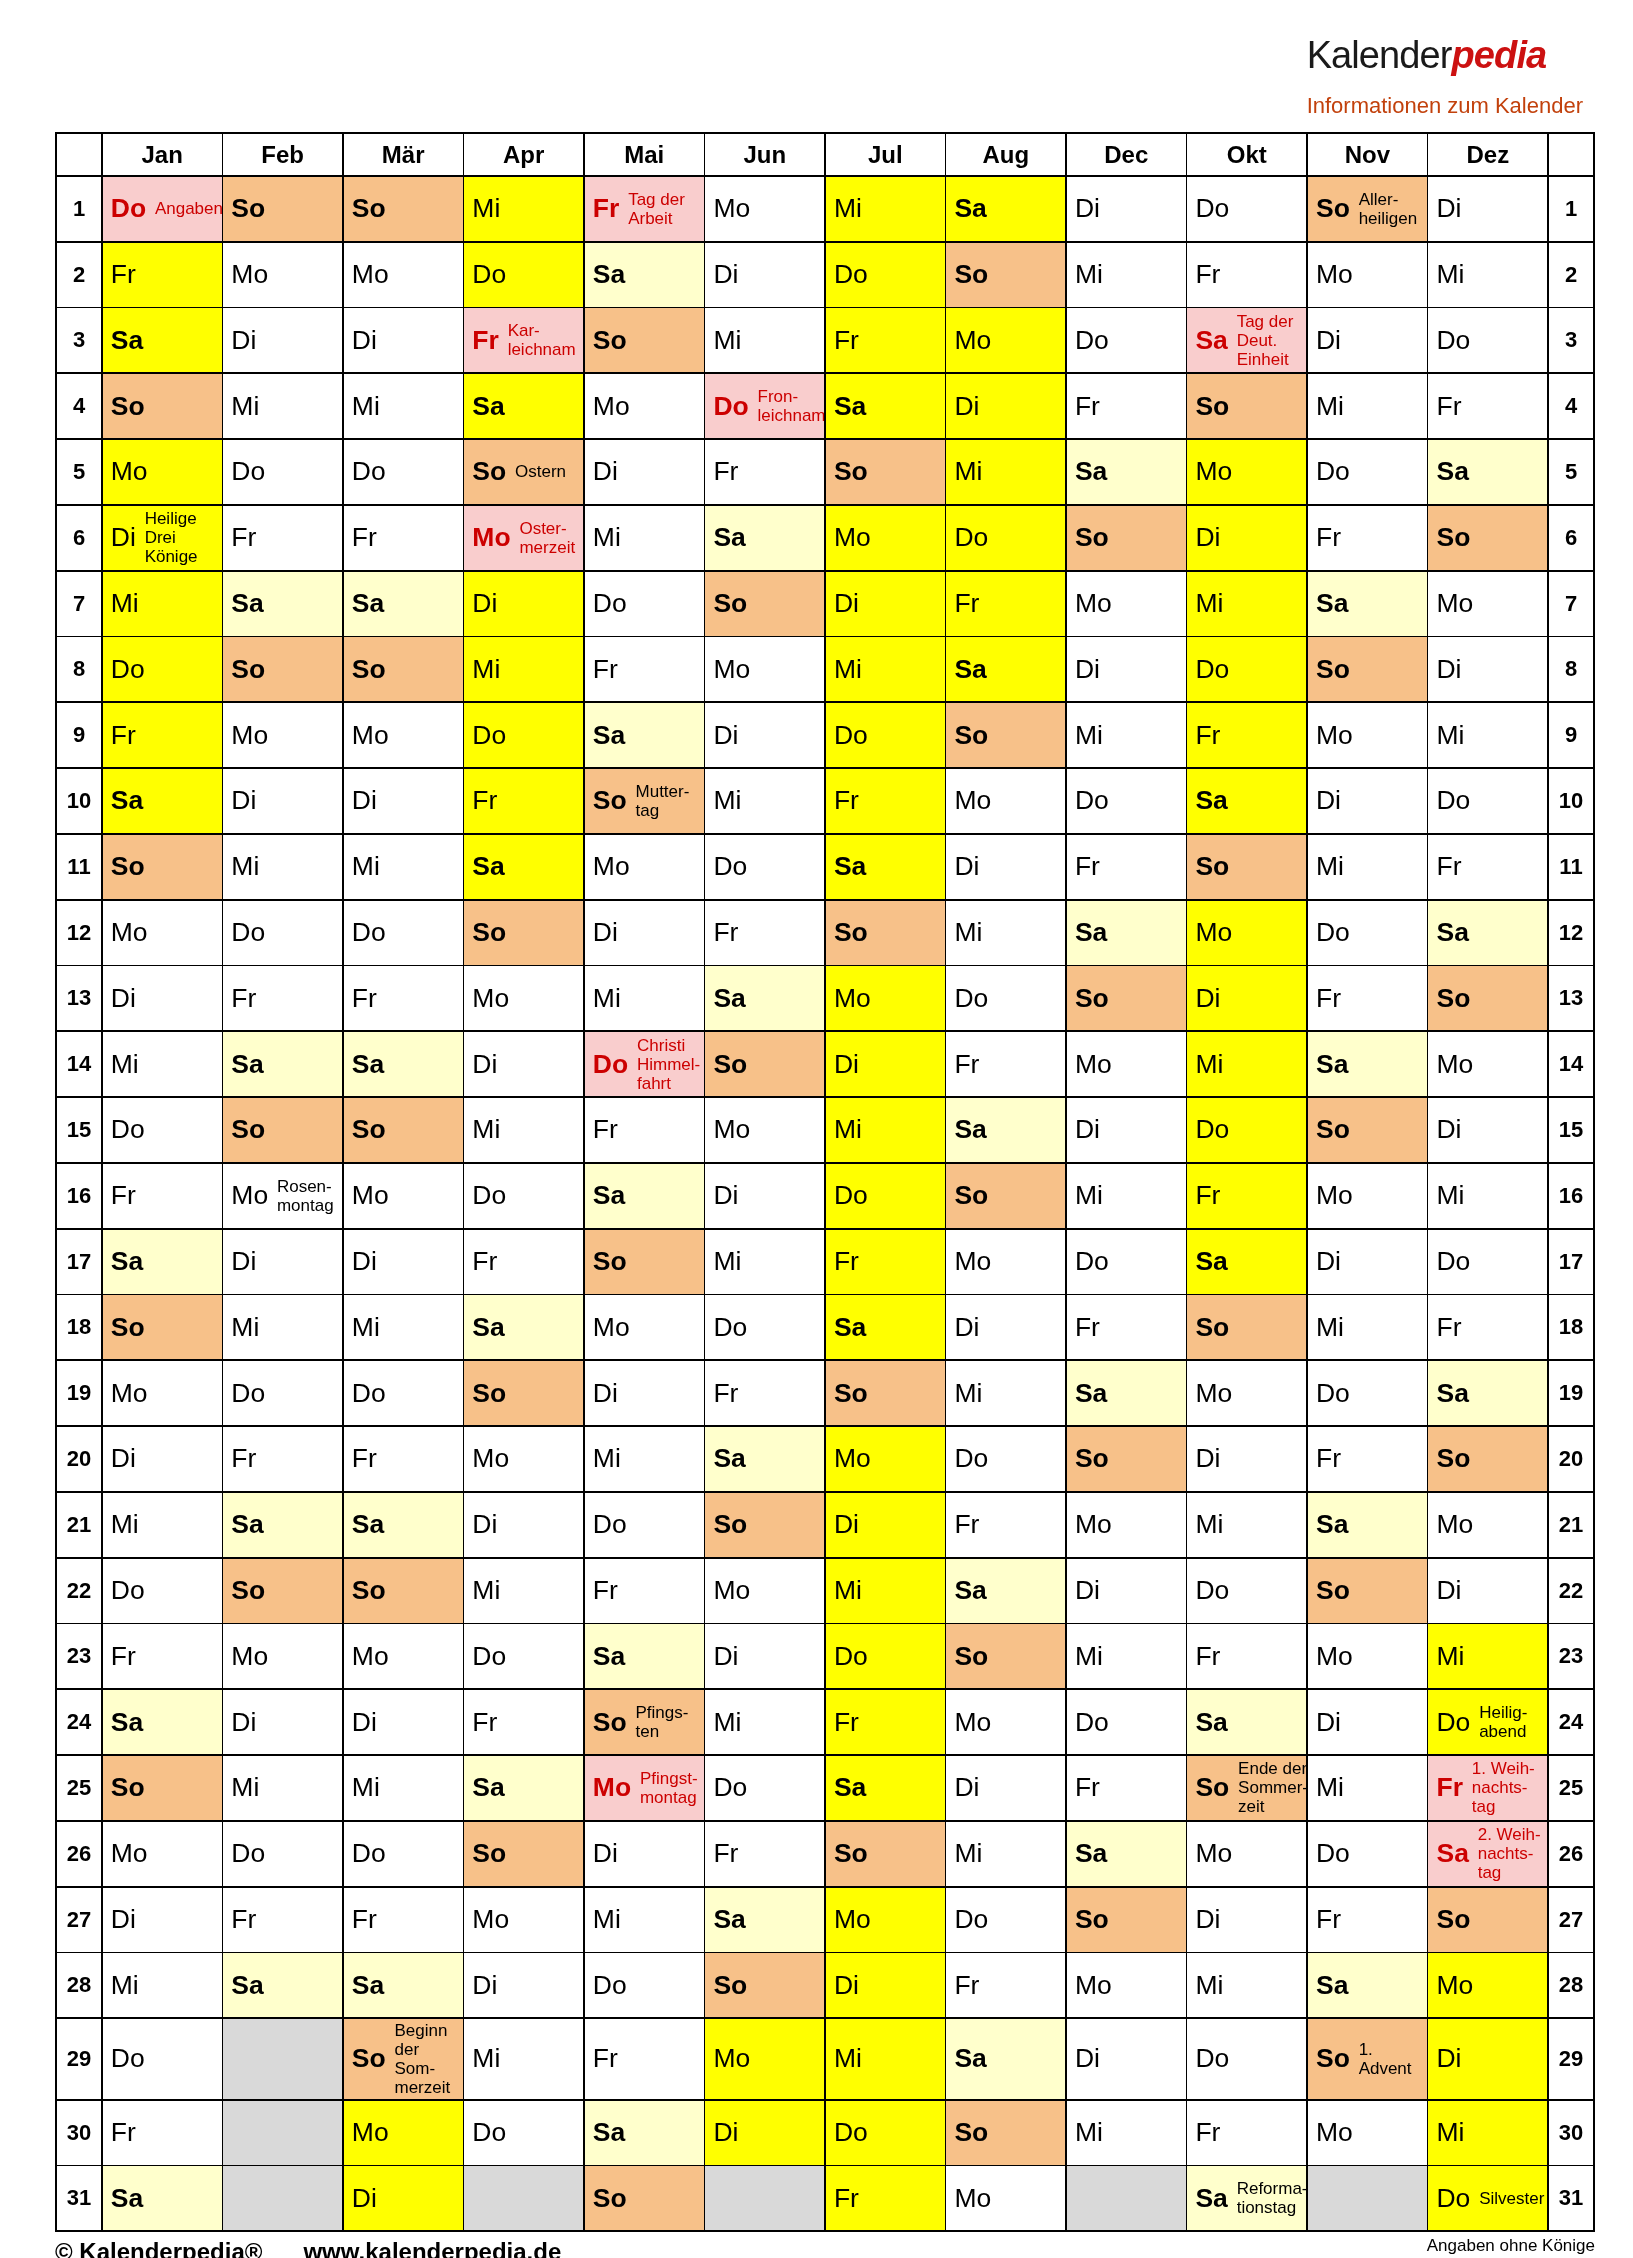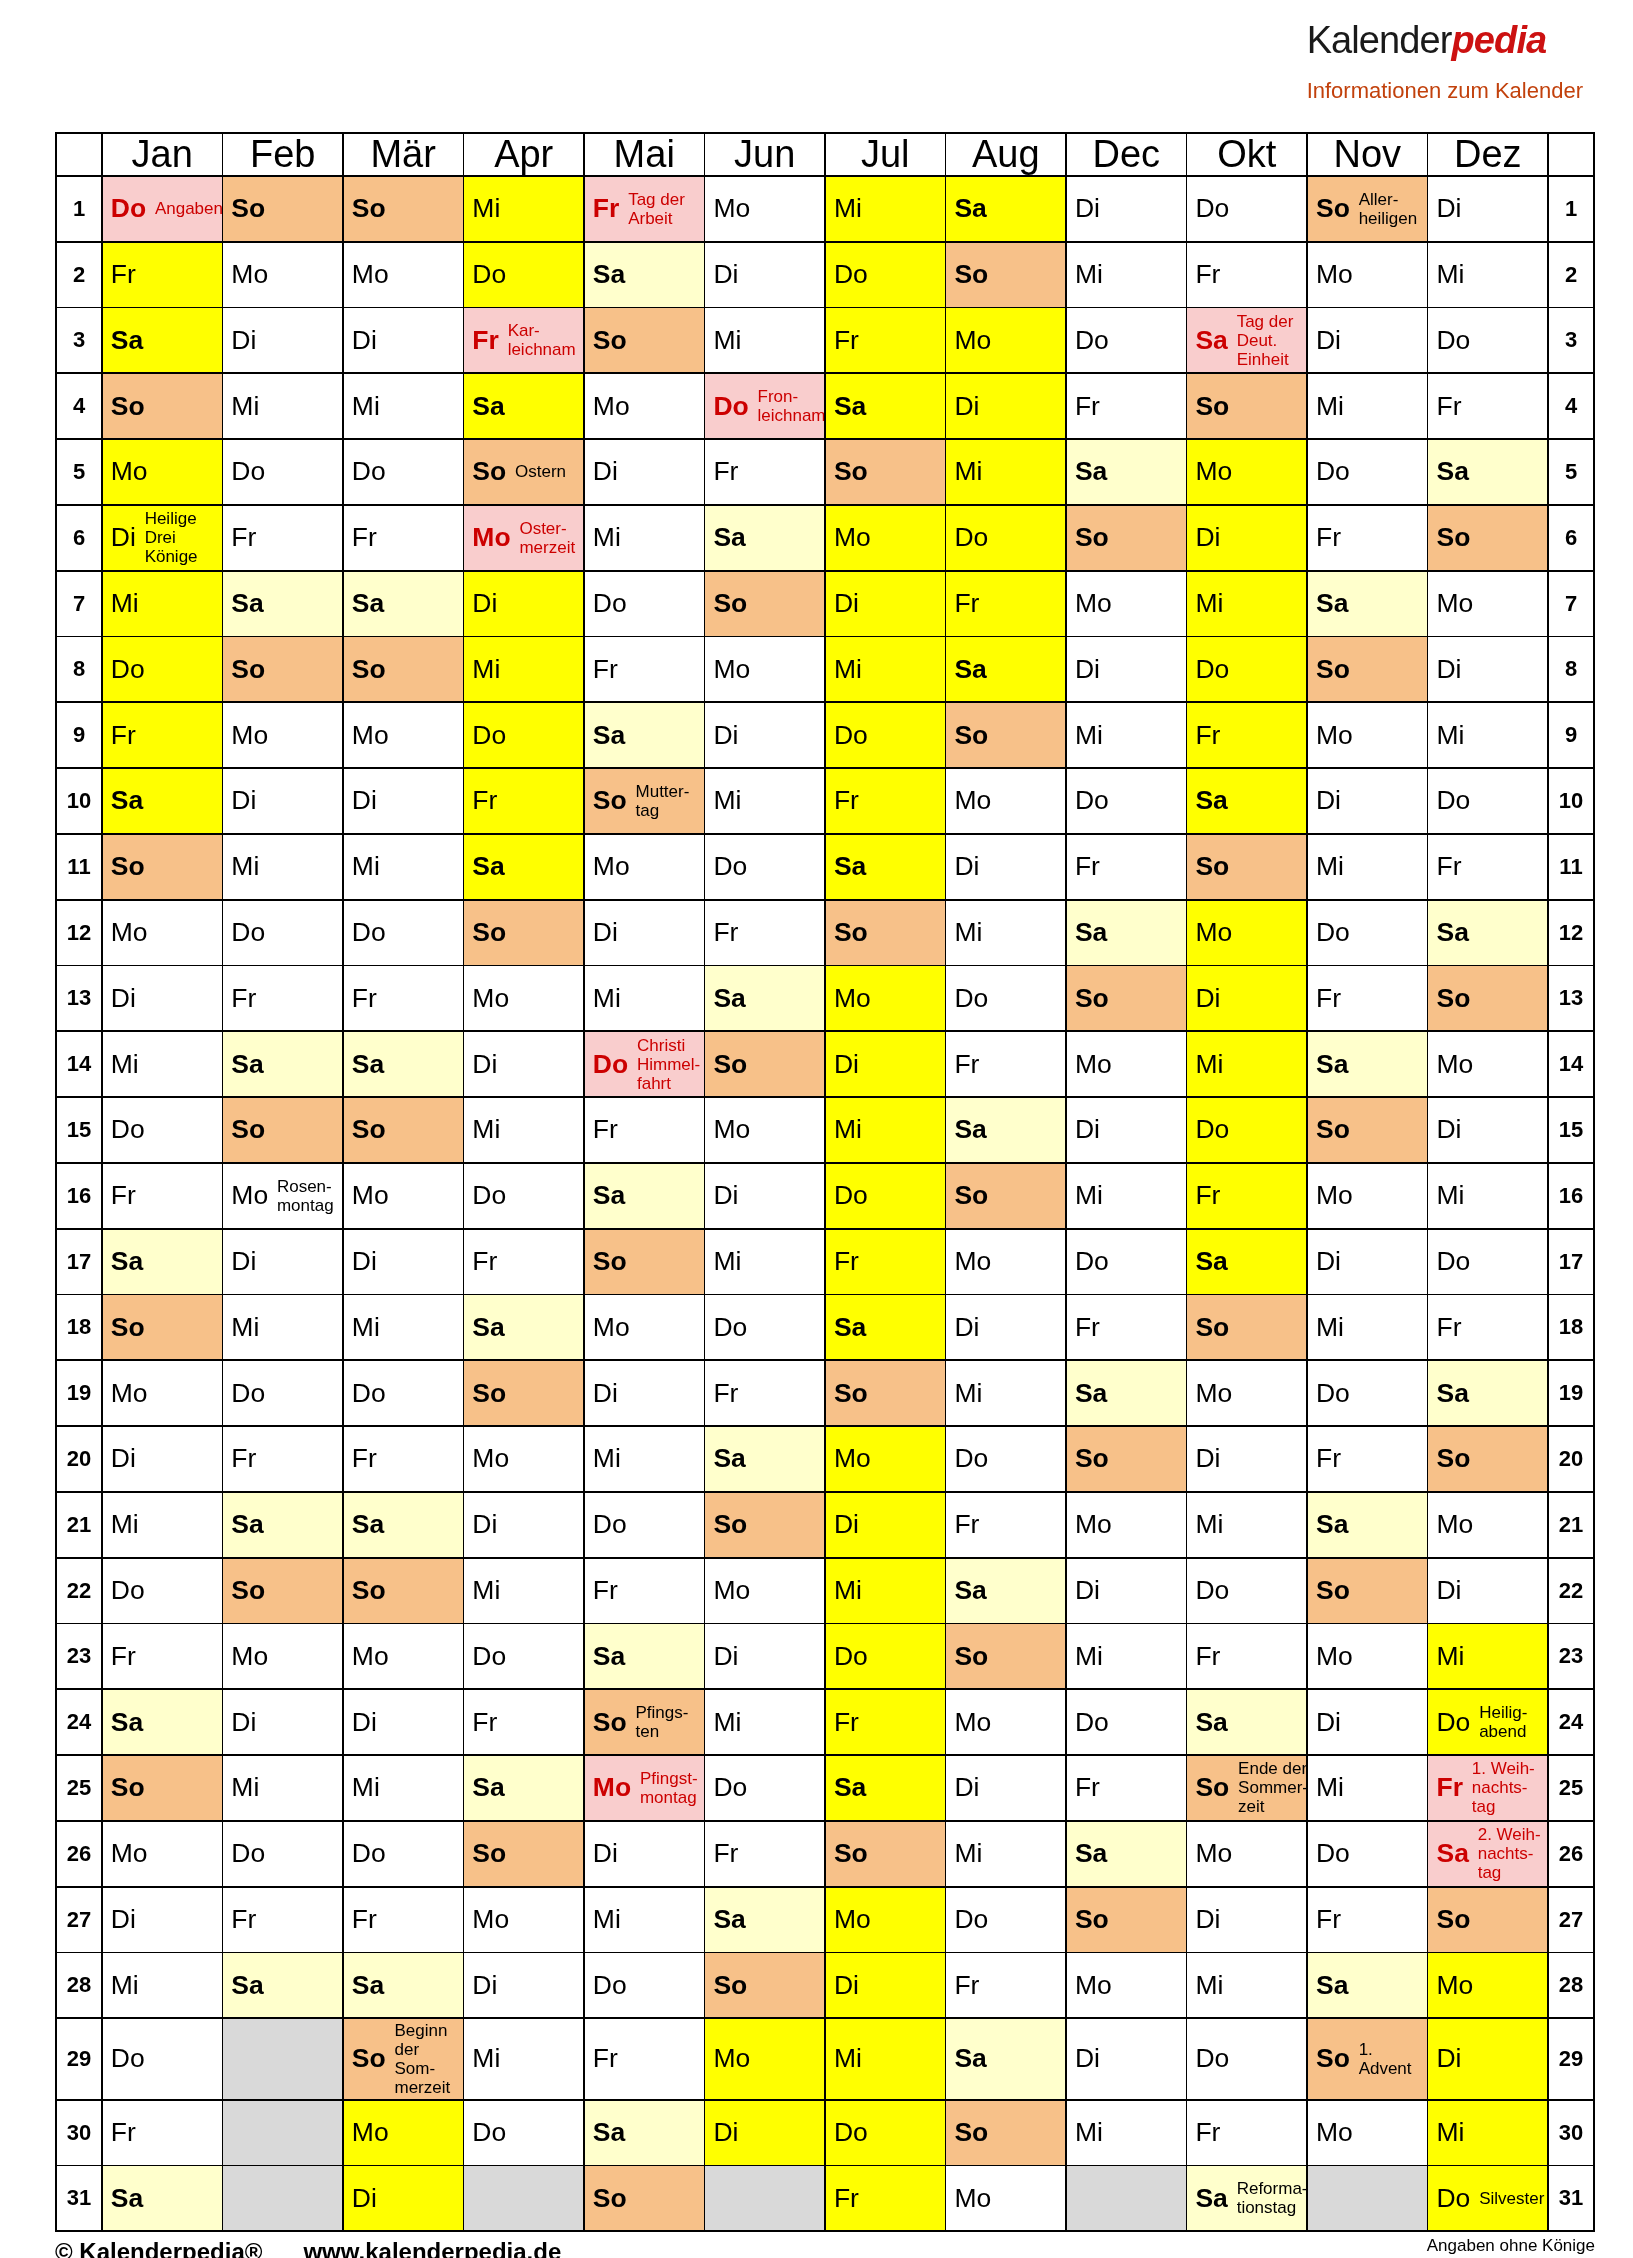--- a/index.html
+++ b/index.html
@@ -16,37 +16,37 @@
   body{
     width:1634px;min-height:2258px;background:#fff;color:#000;
     font-family:"Liberation Sans",sans-serif;position:relative;
   }
   
   .page-header{position:relative;height:132px;}
   .page-title{
     position:absolute;left:53px;top:14px;margin:0;
     font-size:60px;font-weight:bold;letter-spacing:-1.8px;white-space:nowrap;
   }
-  .logo{position:absolute;right:51px;top:21px;line-height:1;}
+  .logo{position:absolute;right:51px;top:36px;line-height:1;}
   .logo .brand{font-size:38px;letter-spacing:-0.9px;}
   .logo .brand-black{color:#1a1a1a;}
   .logo .brand-red{color:var(--c-logo_red);font-weight:bold;font-style:italic;}
   .logo .sub{font-size:22px;color:#c2410c;margin-top:21px;letter-spacing:0;}
   
   .calendar{
     margin:0 39px 0 55px;width:1540px;
     display:grid;
     grid-template-columns:44px repeat(12,1fr) 44px;
     grid-template-rows:41px;
     grid-auto-rows:minmax(64px,auto);
     gap:1.8px;background:#000;border:2.6px solid #000;
   }
   .cell{background:#fff;overflow:hidden;}
   .mh{display:flex;align-items:center;justify-content:center;
-      font-weight:normal;font-size:38px;}
+      font-weight:bold;font-size:24px;}
   .num{display:flex;align-items:center;justify-content:center;
        font-weight:bold;font-size:22px;}
   .day{display:flex;align-items:center;padding:1.8px 3.5px 1.8px 8px;}
   .wd{font-size:26.5px;flex:0 0 auto;}
   .wd.bold{font-weight:bold;}
   .wd.redtxt{color:var(--c-red);}
   .note{font-size:17px;line-height:1.12;margin-left:8.8px;white-space:pre-line;}
   .note.redtxt{color:var(--c-red);}
   .bg-w{background:#fff;}
   .bg-f{background:var(--c-ferien);}

